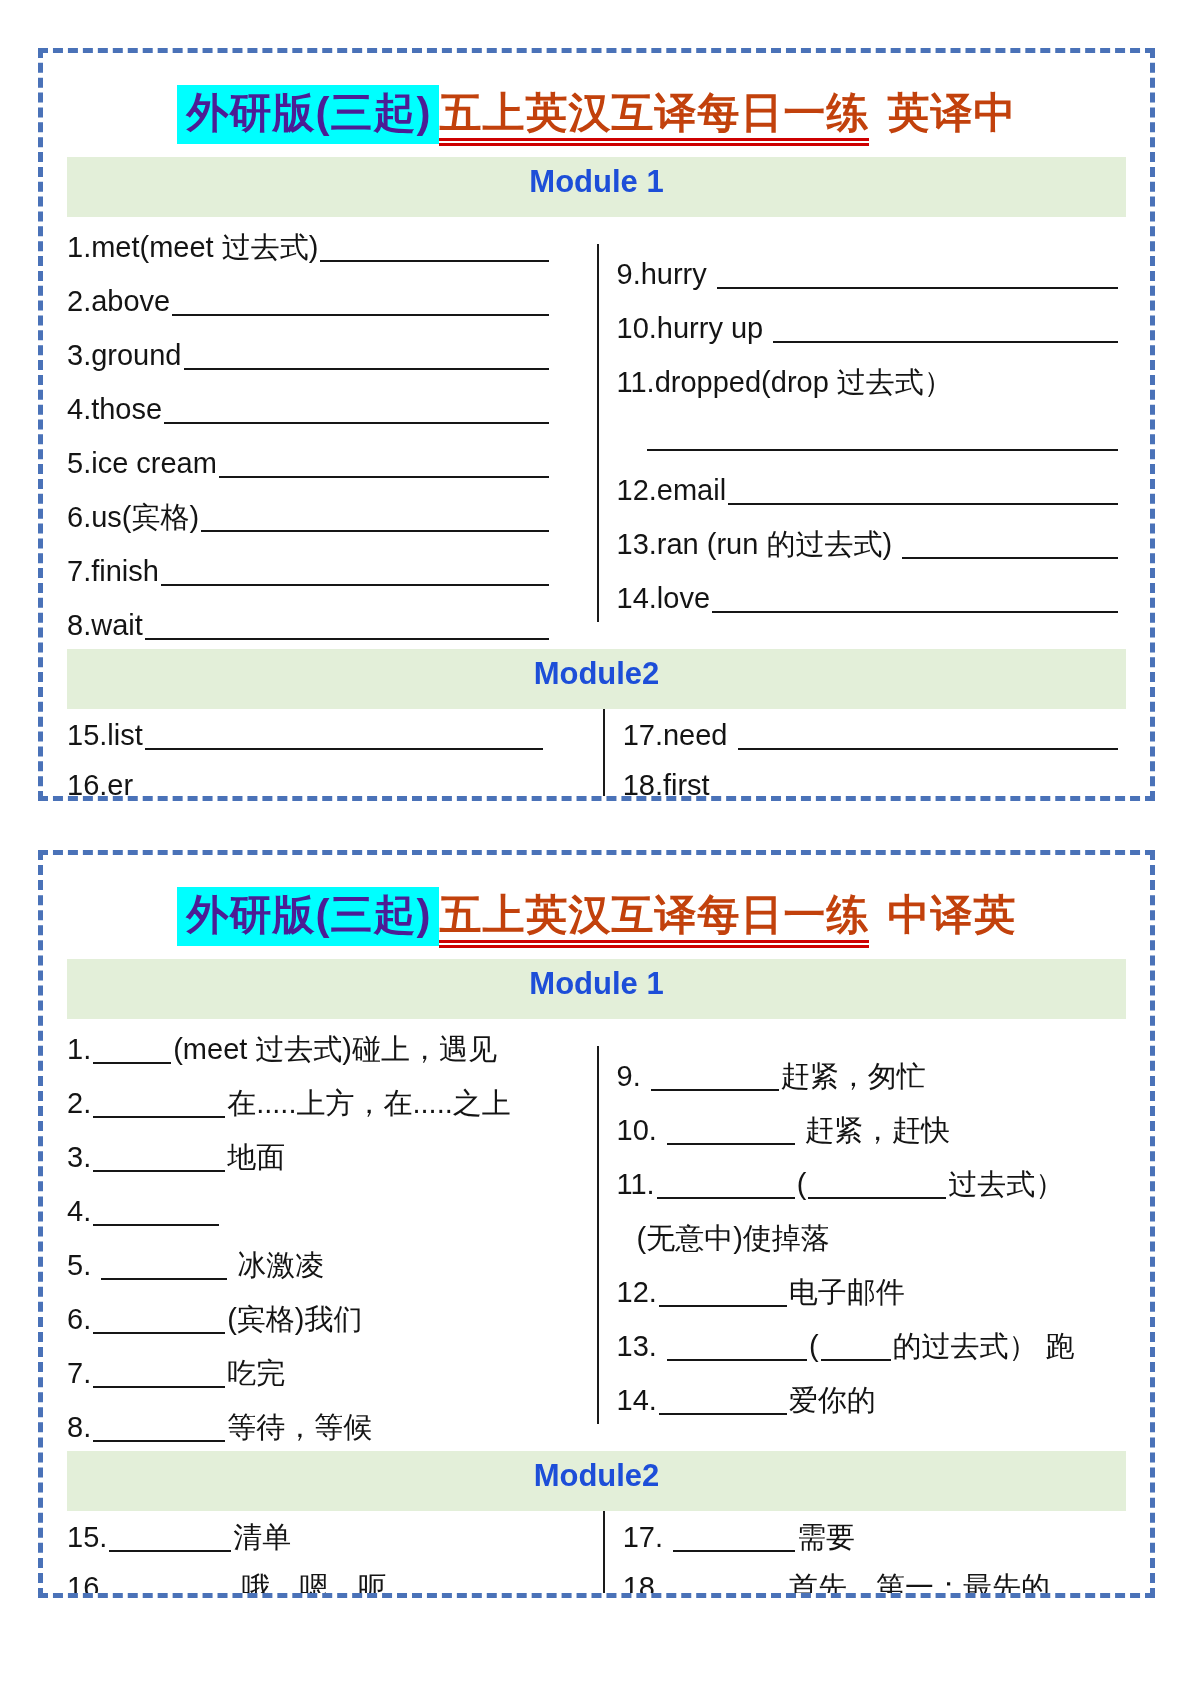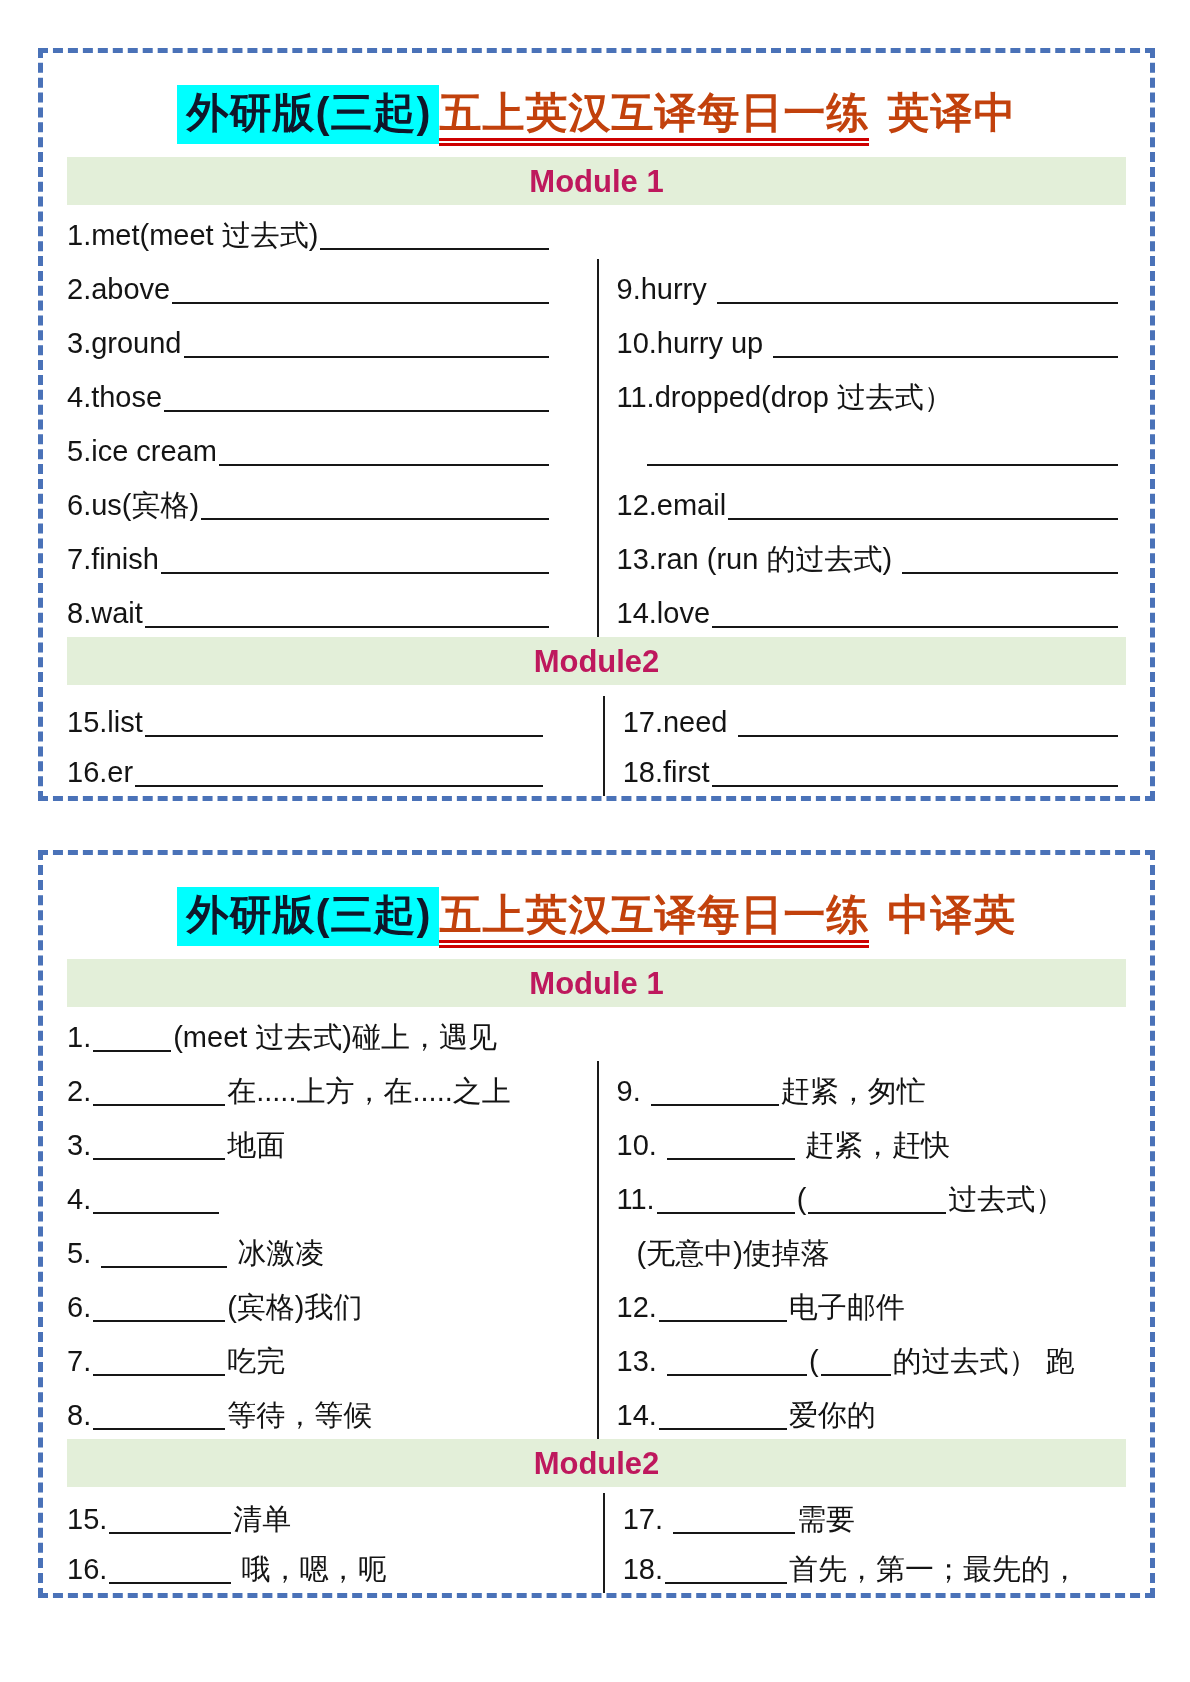--- a/index.html
+++ b/index.html
@@ -11,30 +11,30 @@
     position:absolute;left:38px;width:1117px;box-sizing:border-box;
     border:5px dashed #4a72b8;background:#ffffff;
     display:flex;flex-direction:column;overflow:hidden;
   }
   #panel-0{top:48px;height:753px;}
   #panel-1{top:850px;height:748px;}
   .title{
     margin:28px 20px 12px;text-align:center;font-size:42px;font-weight:bold;
     line-height:64px;white-space:nowrap;letter-spacing:1px;
   }
-  .title .hl{background:#00ffff;color:#0f172a;padding:4px 8px 8px 10px;}
+  .title .hl{background:#00ffff;color:#4c1d95;padding:4px 8px 8px 10px;}
   .title .red{color:#c2410c;margin-top:14px;}
   .title .ru{border-bottom:8px double #ce0000;padding-bottom:2px;}
   .title .sfx{margin-left:18px;text-align:right;}
   .sections{display:flex;flex-direction:column;flex:1;min-height:0;}
   .module-header{
-    margin:0 24px;background:#e3efd9;height:48px;line-height:50px;
-    text-align:center;font-size:31px;font-weight:bold;color:#be185d;flex:none;
-  }
-  .section-body{display:flex;align-items:flex-end;margin:0 24px;flex:none;}
+    margin:0 24px;background:#e3efd9;height:60px;line-height:50px;
+    text-align:center;font-size:31px;font-weight:bold;color:#1d4ed8;flex:none;
+  }
+  .section-body{display:flex;align-items:center;margin:0 24px;flex:none;}
   .section-body.last{flex:1;gap:12px;}
   .col{width:50%;box-sizing:border-box;}
   .col.left{padding-right:46px;}
   .col.right{border-left:2px solid #1a1a1a;padding-left:18px;padding-right:6px;}
   .item{display:flex;align-items:flex-end;font-size:29px;}
   .sec-0 .item{height:54px;}
   .sec-1 .item{height:50px;}
   .item .t{white-space:pre;padding-bottom:7px;line-height:1.15;}
   .blank{border-bottom:2px solid #161616;margin:0 2px 9px 2px;height:2px;flex:none;}
   .blank.grow{flex:1;}

